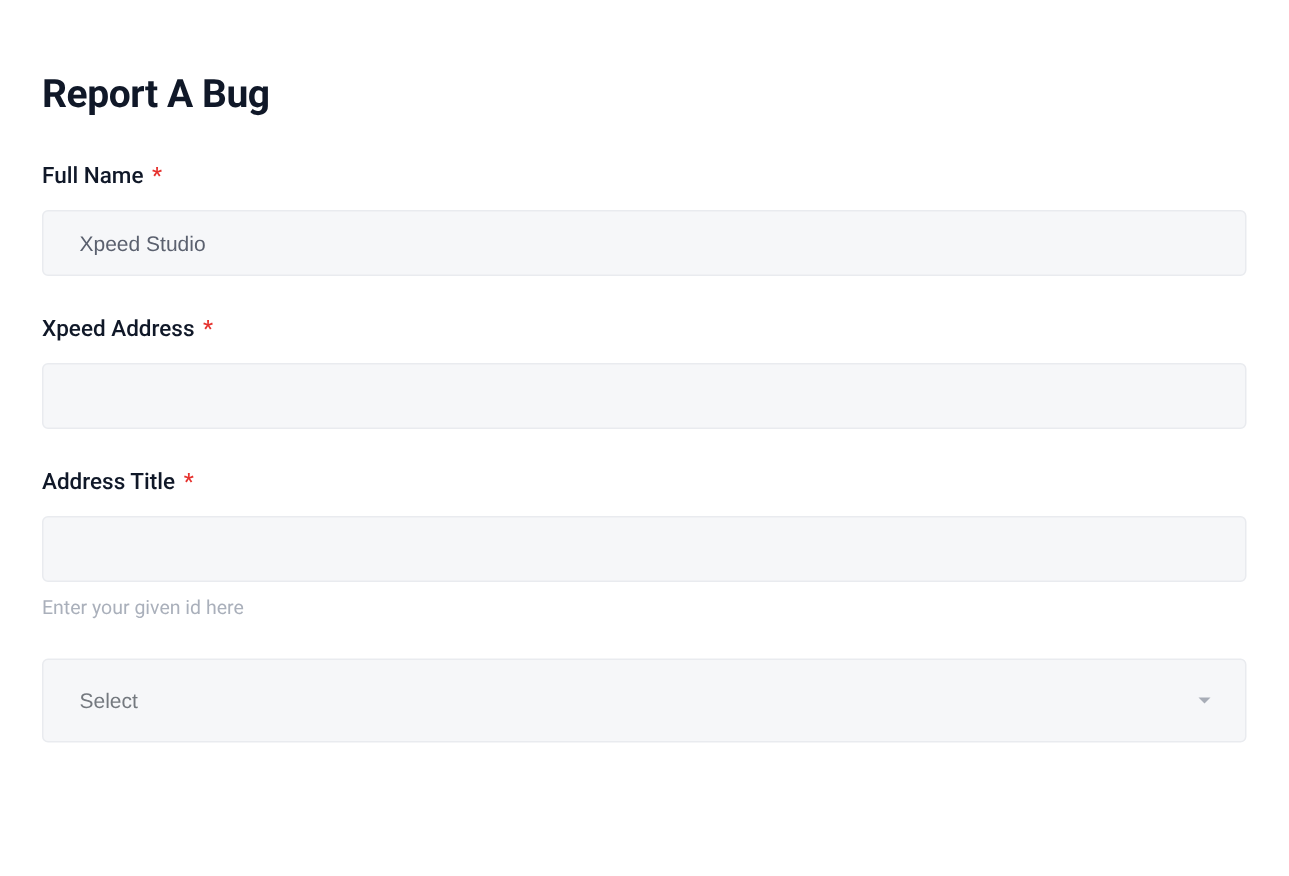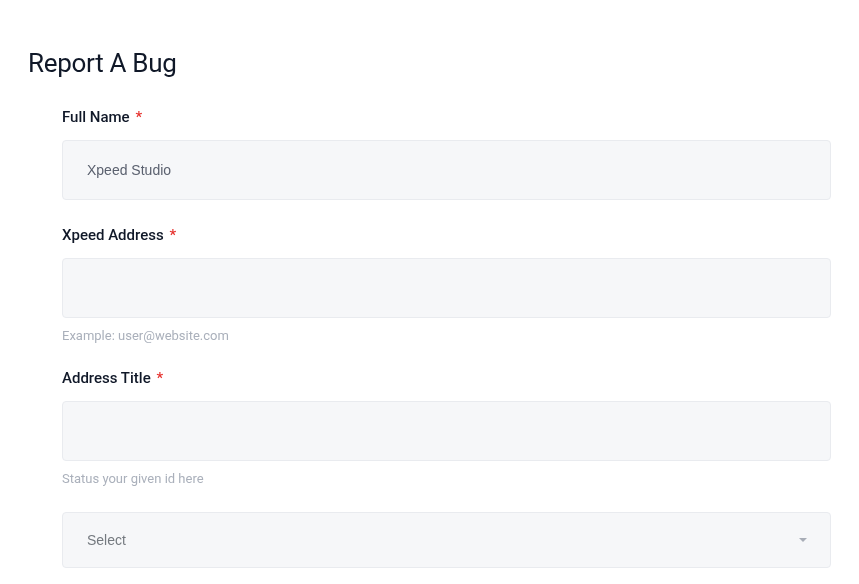--- a/index.html
+++ b/index.html
@@ -8,46 +8,45 @@
       padding: 0;
     }
     body {
       font-family: -apple-system, BlinkMacSystemFont, "Segoe UI", Roboto, Helvetica, Arial, sans-serif;
       background: #ffffff;
       padding: 48px 28px 28px 28px;
       width: 859px;
     }
     .form-title {
       font-size: 26px;
-      font-weight: 400;
+      font-weight: 700;
       color: #101828;
       margin-bottom: 30px;
       letter-spacing: -0.3px;
     }
     .form-group {
       margin-bottom: 26px;
-      margin-left: 34px;
     }
     .form-group:last-child {
       margin-bottom: 0;
     }
     .form-label {
       display: block;
       font-size: 15px;
       font-weight: 500;
       color: #101828;
       margin-bottom: 14px;
     }
     .required-mark {
       color: #e6322e;
       margin-left: 2px;
     }
     .form-input {
       width: 100%;
-      height: 60px;
+      height: 44px;
       padding: 0 24px;
       font-size: 14px;
       color: #3a4050;
       background: #f6f7f9;
       border: 1px solid #e9ebef;
       border-radius: 4px;
       outline: none;
     }
     .form-input::placeholder {
       color: #5b616f;
@@ -101,30 +100,29 @@
   </label>
   <input type="text" class="form-input" placeholder="Xpeed Studio" style="">
 </div>
 
 <div class="form-group">
   <label class="form-label">
     <span>Xpeed Address</span>
     <span class="required-mark">*</span>
   </label>
   <input type="text" class="form-input" placeholder="" style="">
-  <span class="help-text">Example: user@website.com</span>
 </div>
 
 <div class="form-group">
   <label class="form-label">
     <span>Address Title</span>
     <span class="required-mark">*</span>
   </label>
   <input type="text" class="form-input" placeholder="" style="">
-  <span class="help-text">Status your given id here</span>
+  <span class="help-text">Enter your given id here</span>
 </div>
 
 <div class="form-group">
   <div class="select-wrapper">
     <select class="form-select">
       <option>Select</option>
     </select>
     <span class="select-arrow"></span>
   </div>
 </div>

